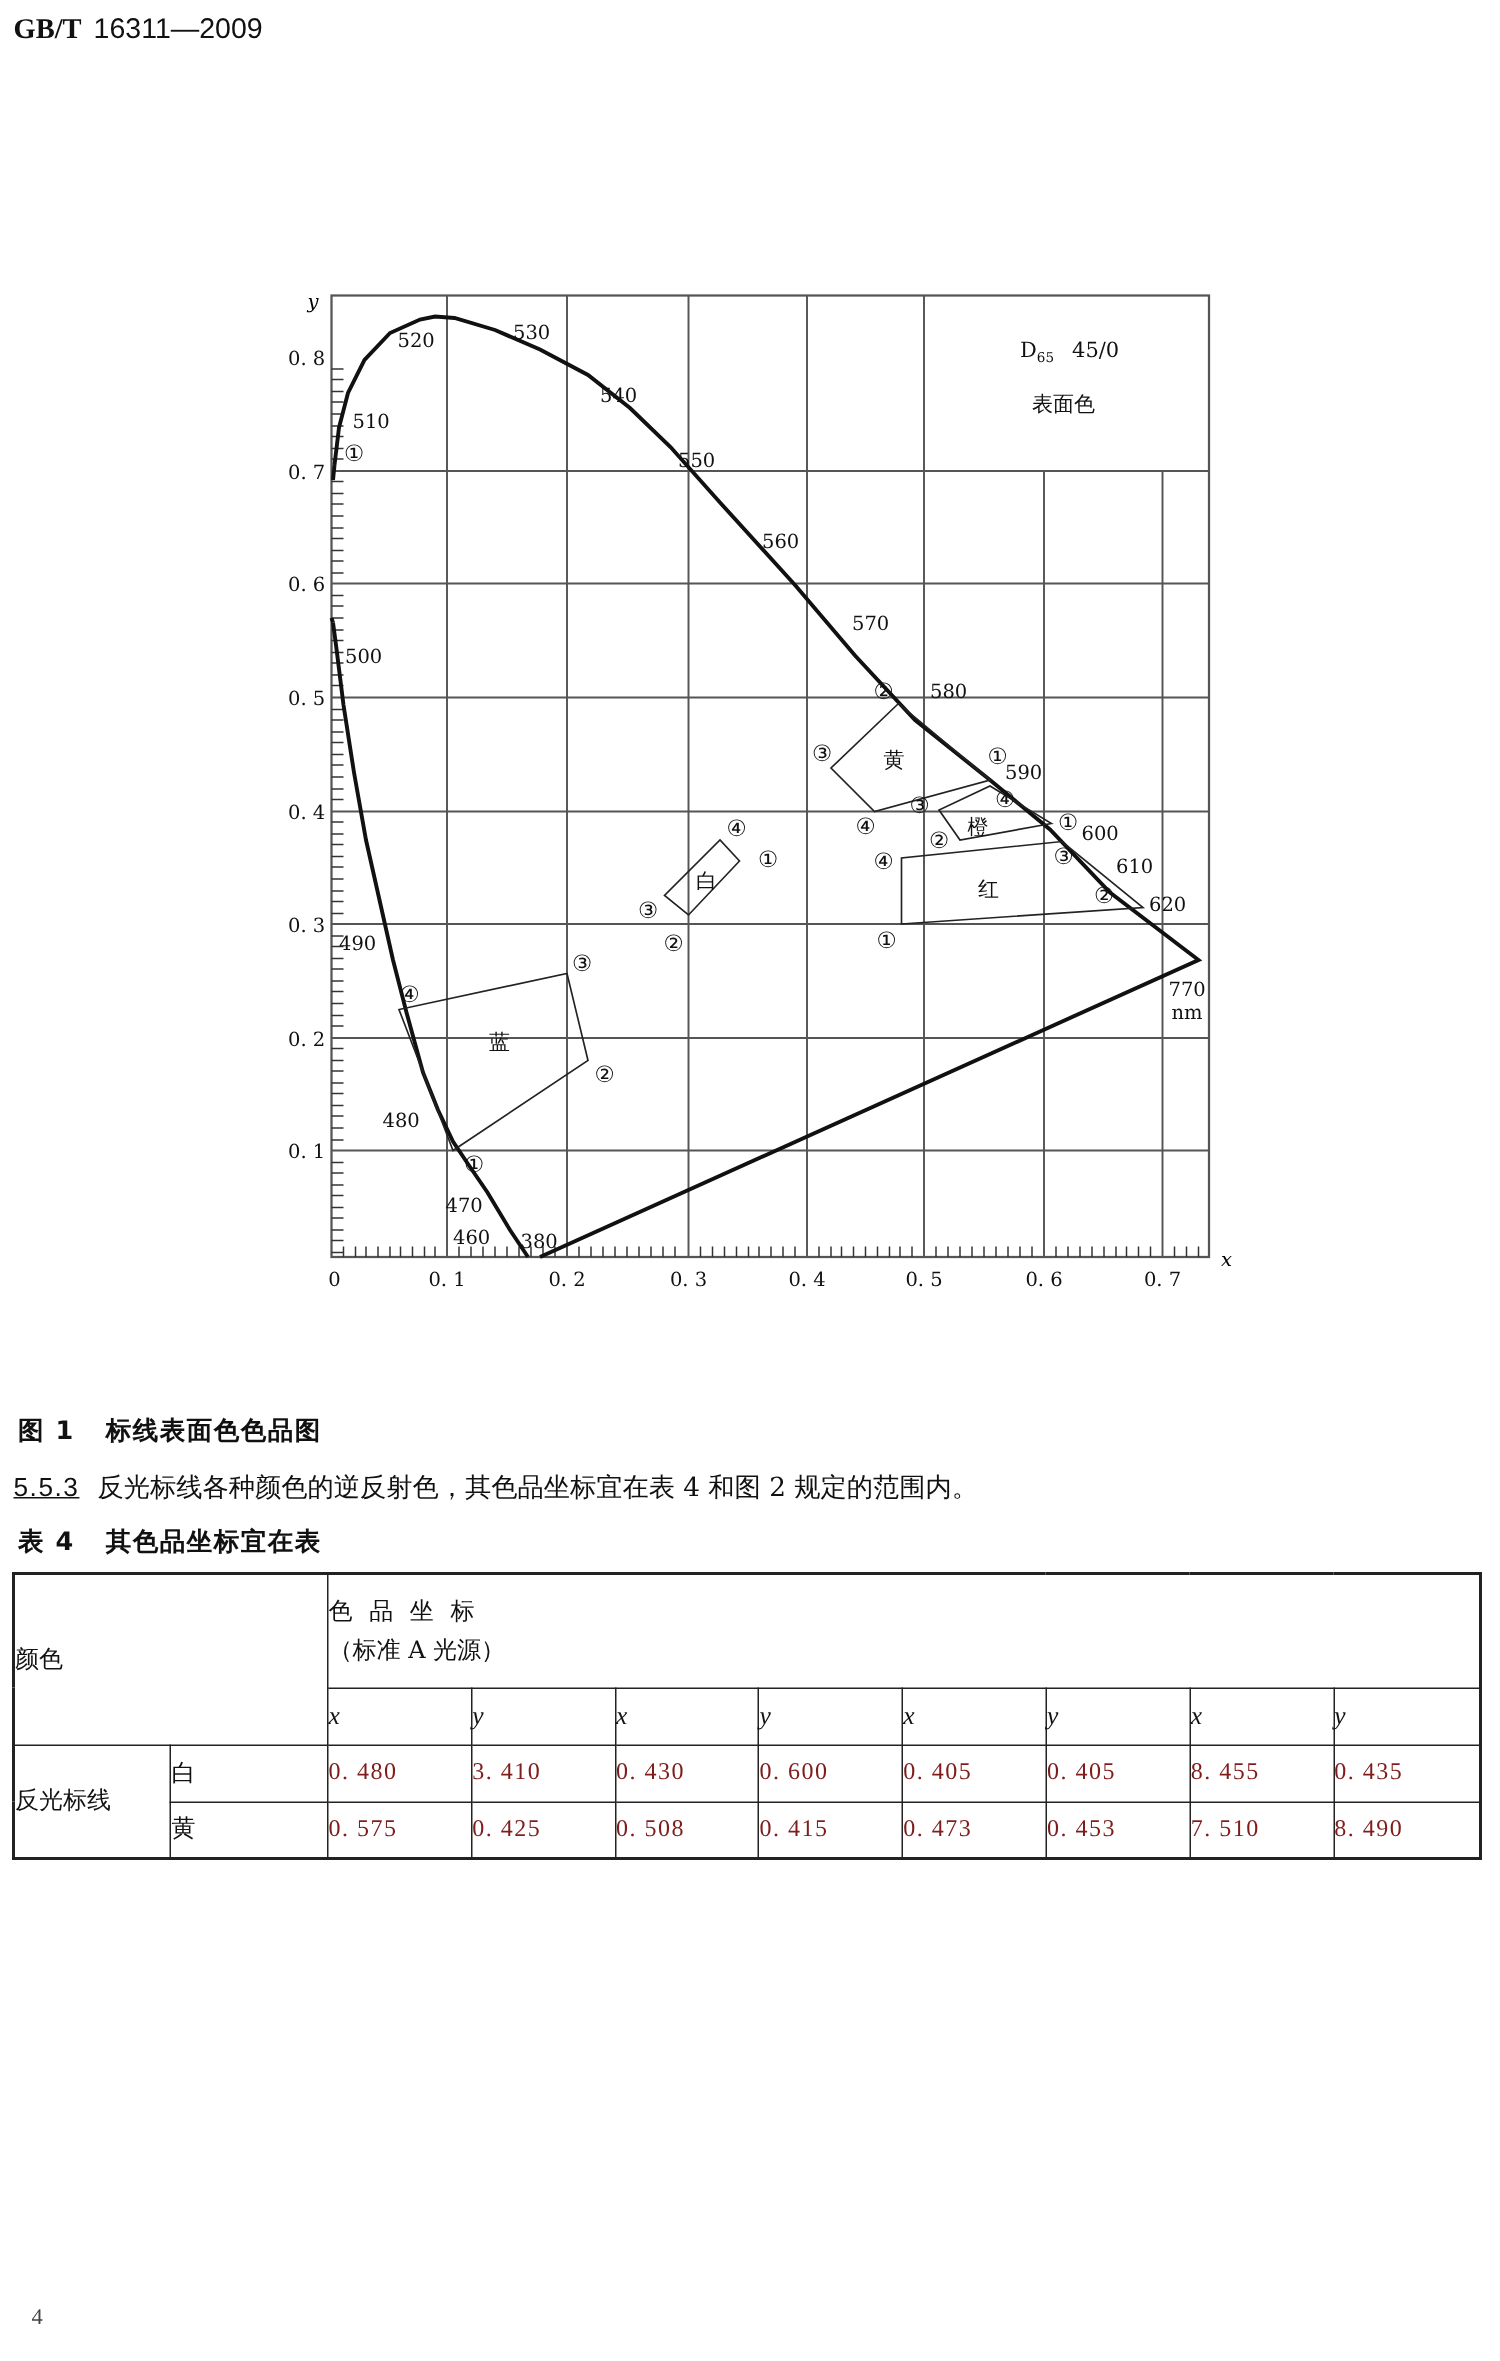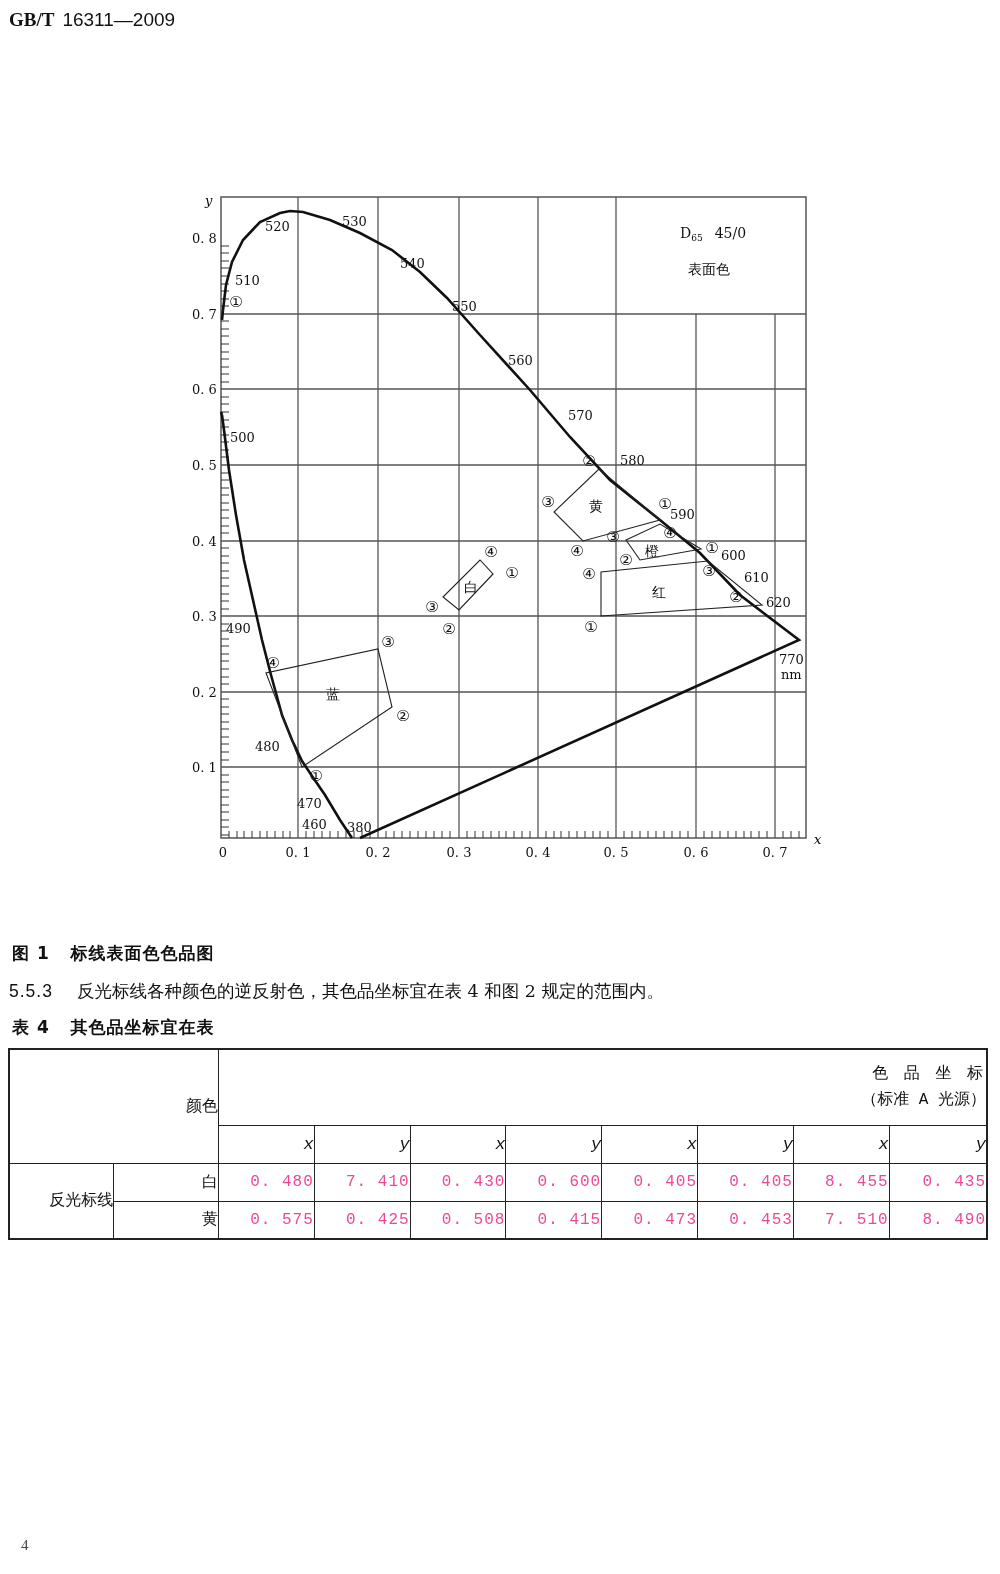--- a/index.html
+++ b/index.html
@@ -5,27 +5,27 @@
   html, body { margin:0; padding:0; background:#fff; }
   body { width:1000px; height:1574px; position:relative; overflow:hidden;
          font-family:"DejaVu Serif","Liberation Serif",serif; color:#111; }
   .hdr { position:absolute; left:9px; top:8px; font-size:19px;text-align:center; }
   .hdr .gb { font-family:"Liberation Serif",serif; font-weight:bold; }
   .hdr .num { font-family:"Liberation Sans",sans-serif; margin-left:8px; }
   svg.chart { position:absolute; left:0; top:0; }
   .cap { position:absolute; left:12px; width:1000px; text-align:left; font-family:"DejaVu Sans",sans-serif;
          font-weight:bold; font-size:17px; letter-spacing:1px; }
   .para { position:absolute; left:9px; top:979px; font-size:17.5px; font-family:"DejaVu Serif",serif; white-space:nowrap; }
-  .para .secno { font-family:"Liberation Sans",sans-serif; margin-right:24px; letter-spacing:1px; }
+  .para .secno { font-family:"Liberation Sans",sans-serif; margin-right:12px; letter-spacing:1px;text-decoration:underline; }
   table.t4 { position:absolute; left:8px; top:1048px; width:980px; border-collapse:collapse;
              font-size:16px; font-family:"DejaVu Serif",serif; }
-  table.t4 td { border:1px solid #222; text-align:right; padding:0;font-family:Liberation Mono, monospace; }
+  table.t4 td { border:1px solid #222; text-align:left; padding:0; }
   table.t4 { border:2px solid #222; }
   .it { font-style:italic; font-family:"Liberation Serif",serif; font-size:17px; }
-  .val { font-family:"Liberation Serif",serif; letter-spacing:1px; color:#ec4899; }
+  .val { font-family:"Liberation Serif",serif; letter-spacing:1px; color:#7f1d1d; }
   .pnum { position:absolute; left:21px; top:1537px; font-size:15px; color:#444; font-family:"Liberation Serif",serif; }
 </style>
 </head>
 <body>
 
 <div class="hdr">
   <span class="gb">GB/T</span><span class="num">16311—2009</span>
 </div>
 
 <svg class="chart" width="1000" height="900" viewBox="0 0 1000 900" font-family="'DejaVu Serif','Liberation Serif',serif" font-size="13">
@@ -336,21 +336,21 @@
     <td class="it">y</td>
     <td class="it">x</td>
     <td class="it">y</td>
     <td class="it">x</td>
     <td class="it">y</td>
   </tr>
   <tr style="height:38px">
     <td rowspan="2">反光标线</td>
     <td>白</td>
     <td class="val">0. 480</td>
-    <td class="val">7. 410</td>
+    <td class="val">3. 410</td>
     <td class="val">0. 430</td>
     <td class="val">0. 600</td>
     <td class="val">0. 405</td>
     <td class="val">0. 405</td>
     <td class="val">8. 455</td>
     <td class="val">0. 435</td>
   </tr>
   <tr style="height:38px">
     <td>黄</td>
     <td class="val">0. 575</td>

